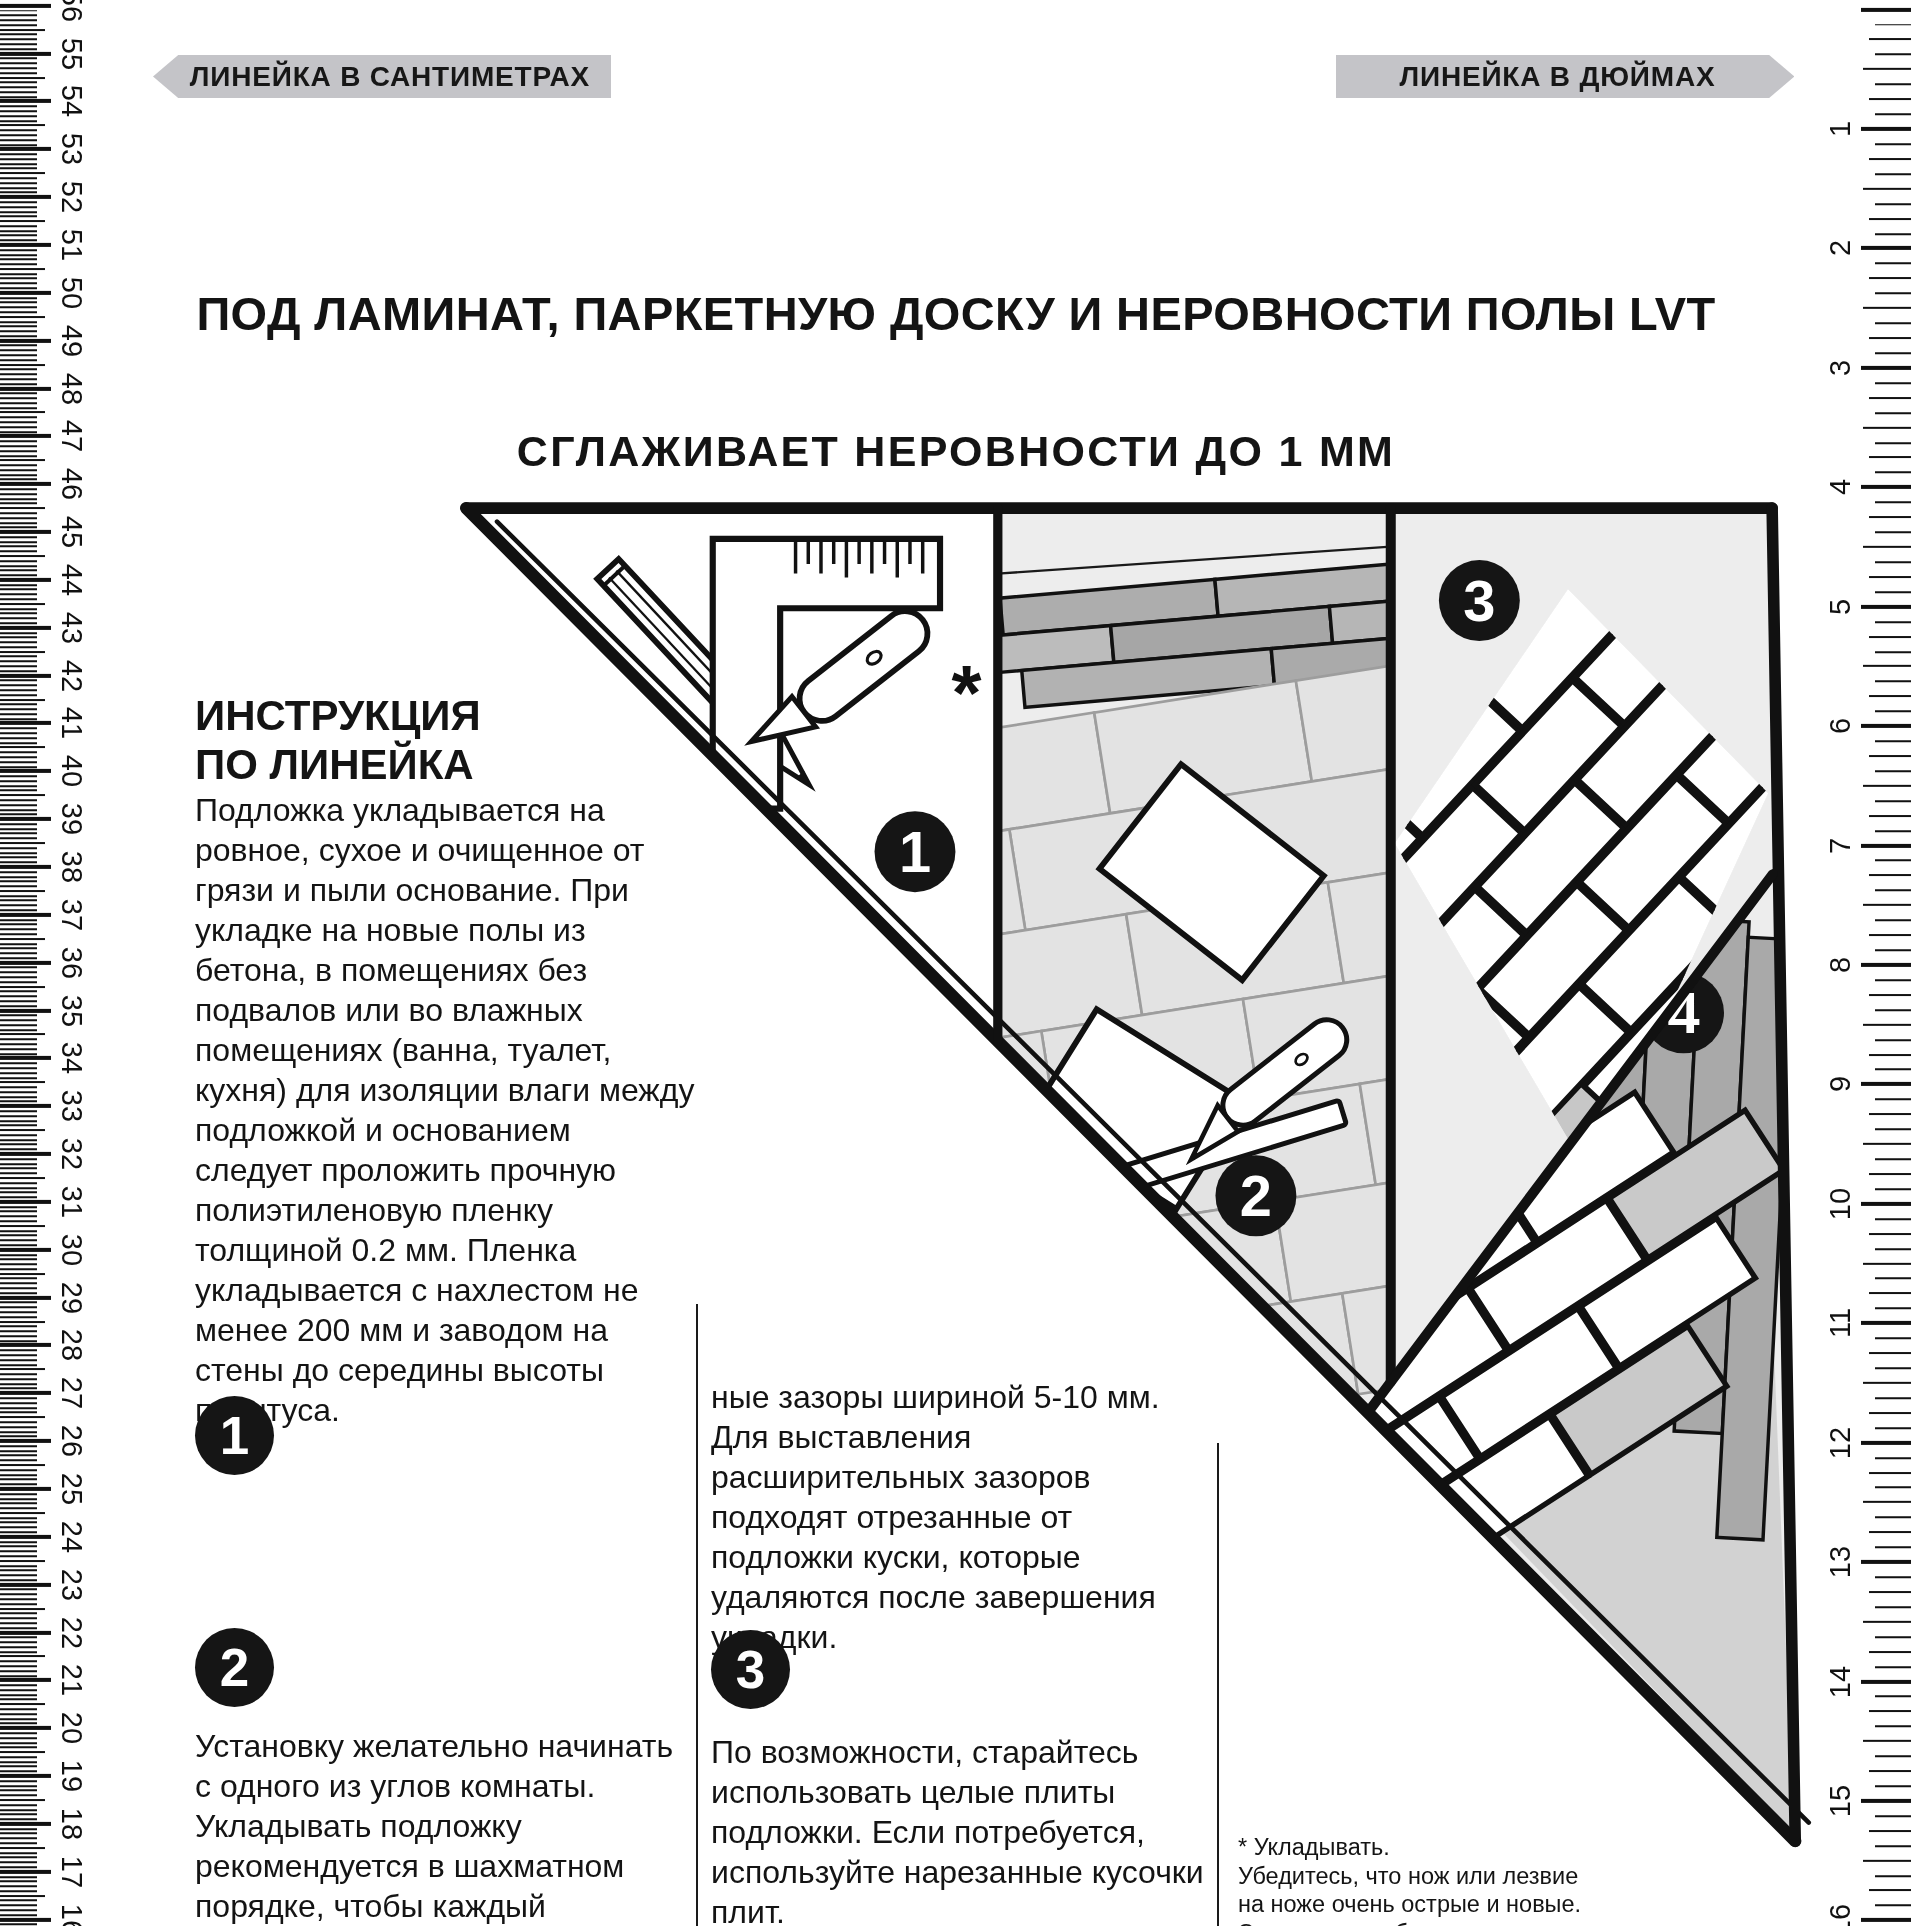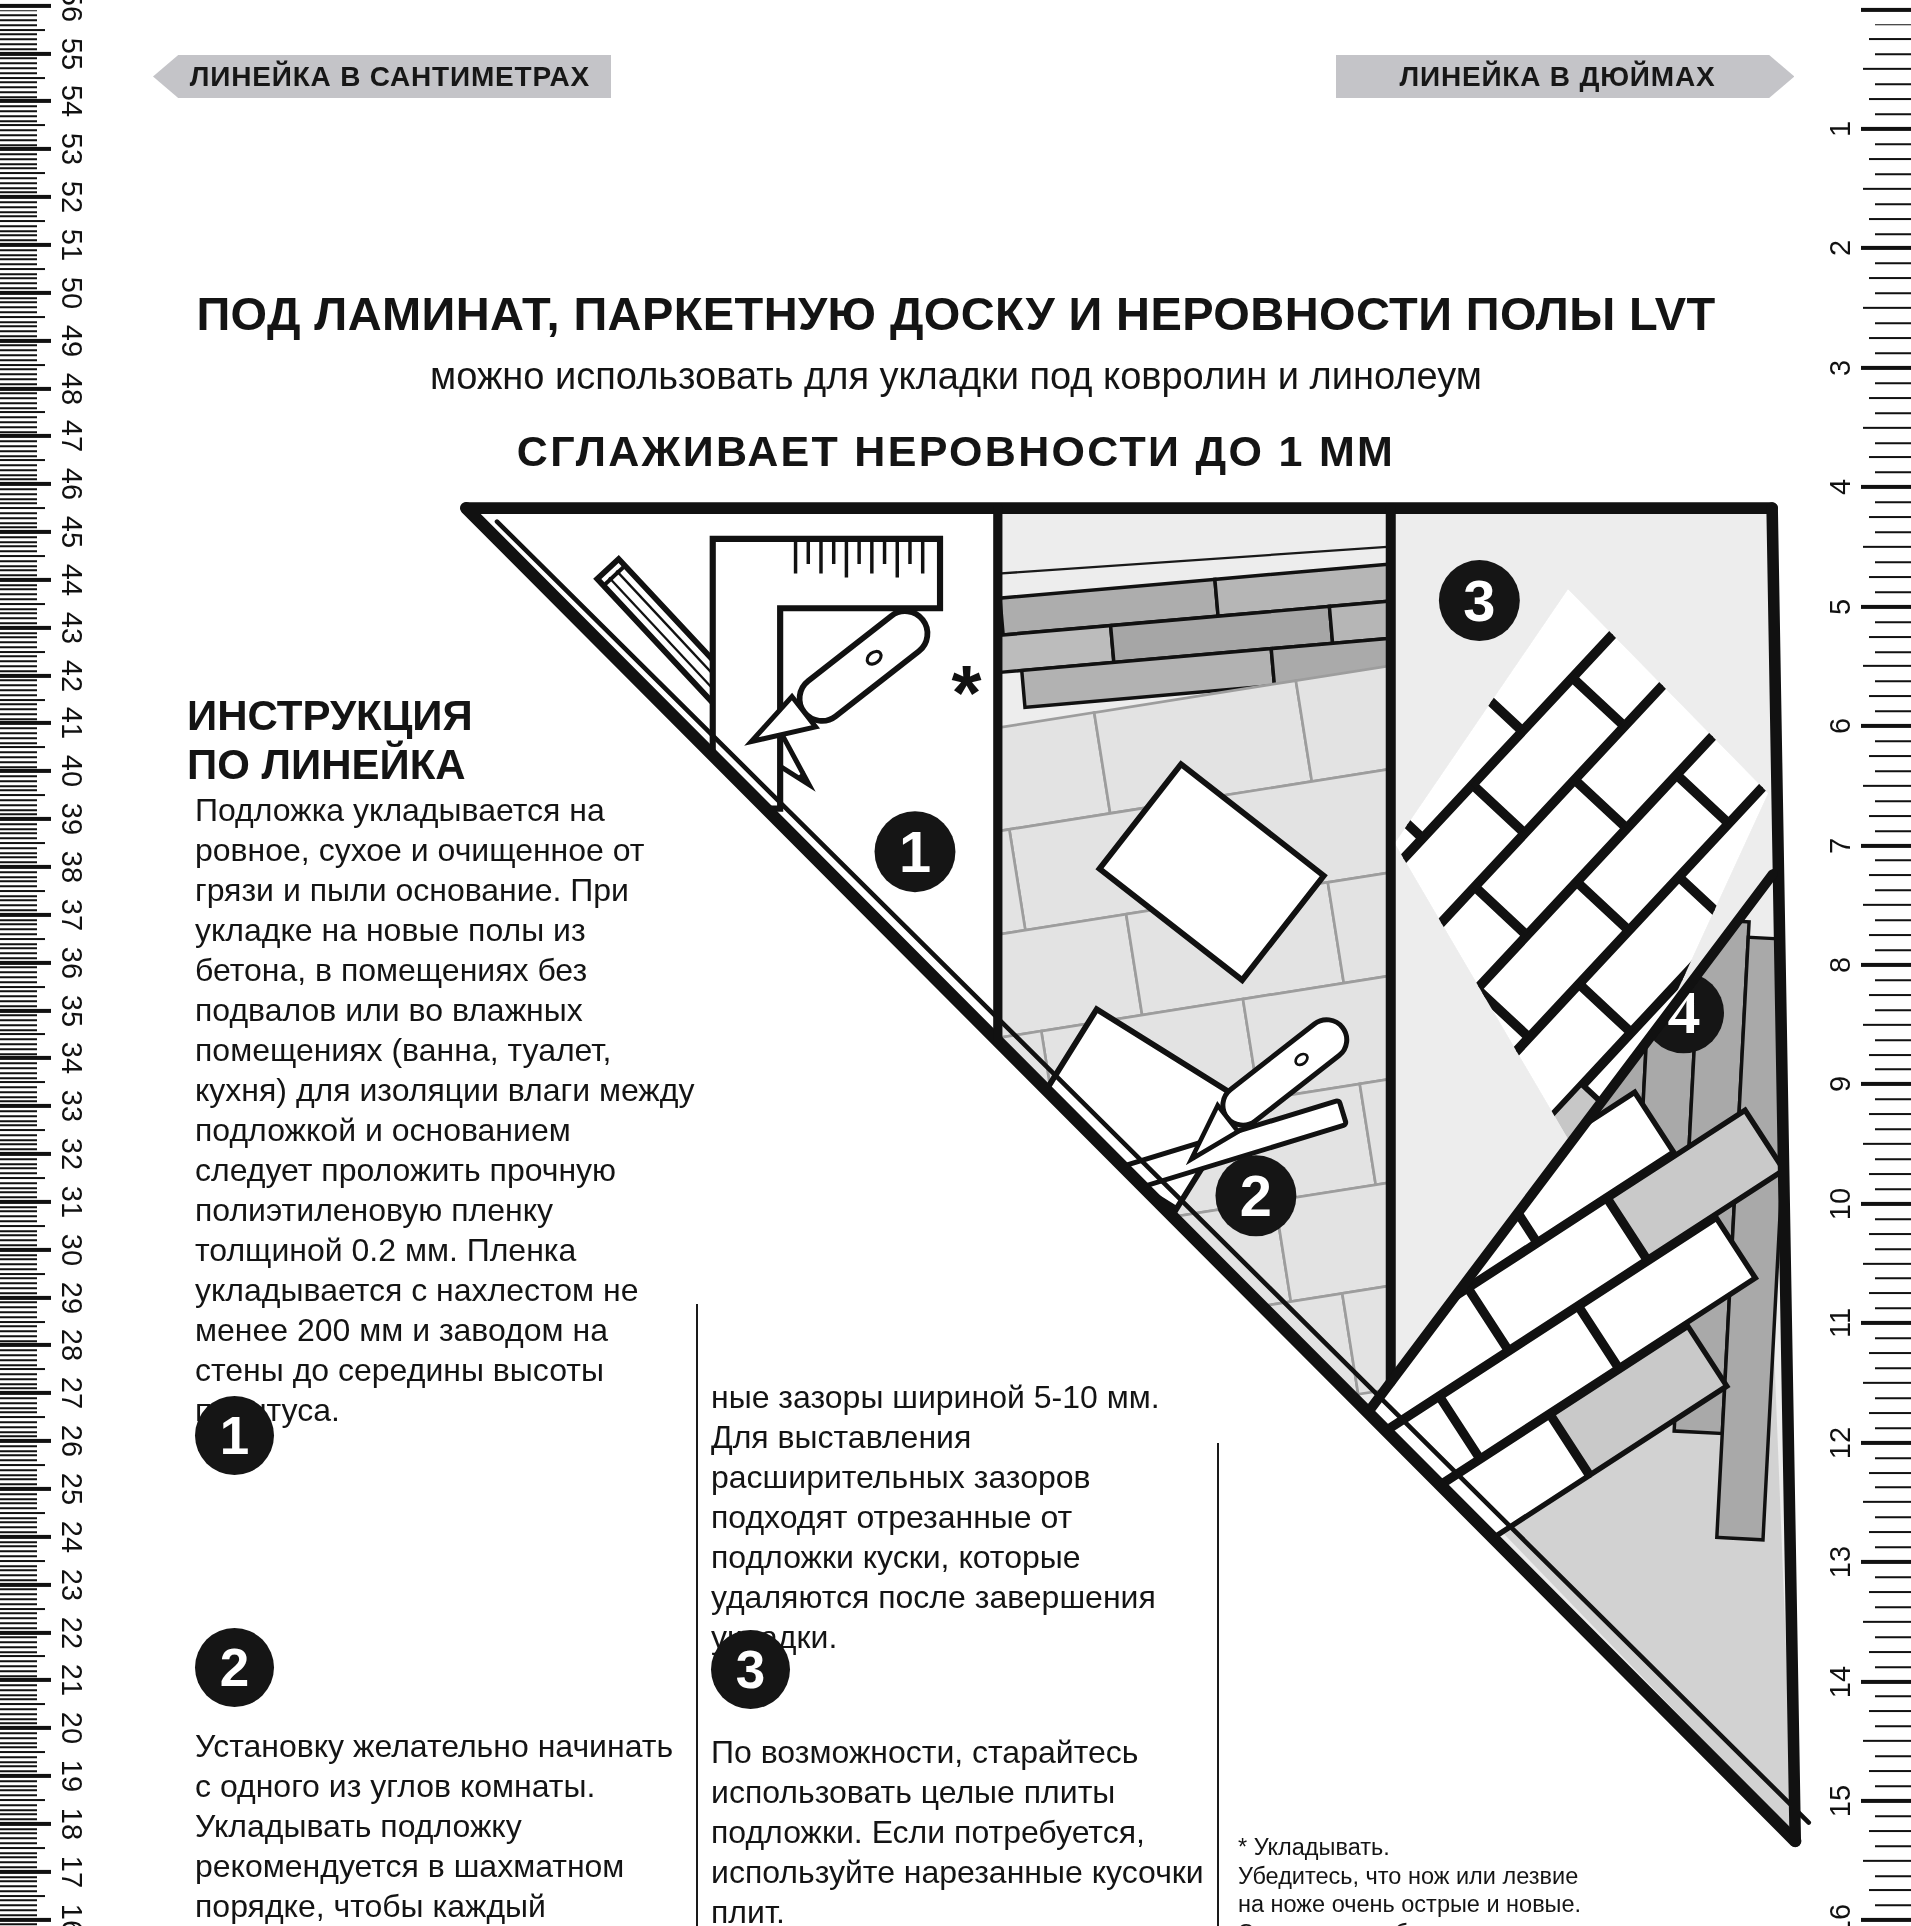--- a/index.html
+++ b/index.html
@@ -649,21 +649,20 @@
     </div>
 
   <div id="banner-left" class="banner">
     <span>ЛИНЕЙКА В САНТИМЕТРАХ</span>
   </div>
   <div id="banner-right" class="banner">
     <span>ЛИНЕЙКА В ДЮЙМАХ</span>
   </div>
 
   <div id="subtitle" class="centerline">ПОД ЛАМИНАТ, ПАРКЕТНУЮ ДОСКУ И НЕРОВНОСТИ ПОЛЫ LVT</div>
-  <div id="useline" class="centerline">можно использовать для укладки под ковролин и линолеум</div>
   <div id="featureline" class="centerline">СГЛАЖИВАЕТ НЕРОВНОСТИ ДО 1 ММ</div>
 
   <svg class="abs" style="left:443px;top:485px;" width="1387" height="1383" viewBox="0 0 3600 3590">
     <defs>
       <clipPath id="clipR1">
           <polygon points="60,60 1440,60 1440,1445"></polygon>
         </clipPath>
       <clipPath id="clipR2">
           <polygon points="1440,60 2460,60 2460,2328 2400,2408 1440,1445"></polygon>
         </clipPath>
@@ -824,21 +823,21 @@
       <line x1="140" y1="95" x2="3545" y2="3472" stroke-width="12"></line>
       <line x1="60" y1="60" x2="3510" y2="3520" stroke-width="32"></line>
       <line x1="60" y1="60" x2="3450" y2="60" stroke-width="30"></line>
       <line x1="3450" y1="60" x2="3510" y2="3520" stroke-width="30"></line>
       <line x1="1440" y1="60" x2="1440" y2="1445" stroke-width="24"></line>
       <line x1="2460" y1="60" x2="2460" y2="2328" stroke-width="26"></line>
       <line x1="2400" y1="2408" x2="3452" y2="1010" stroke-width="26"></line>
     </g>
   </svg>
 
-  <div class="abs h-col" style="left:187px;top:691px;">
+  <div class="abs h-col" style="left:195px;top:691px;">
     <div>ИНСТРУКЦИЯ</div>
     <div>ПО ЛИНЕЙКА</div>
   </div>
   <div class="abs body-txt" style="left:195px;top:790px;width:501px;">Подложка укладывается на ровное, сухое и очищенное от грязи и пыли основание. При укладке на новые полы из бетона, в помещениях без подвалов или во влажных помещениях (ванна, туалет, кухня) для изоляции влаги между подложкой и основанием следует проложить прочную полиэтиленовую пленку толщиной 0.2 мм. Пленка укладывается с нахлестом не менее 200 мм и заводом на стены до середины высоты плинтуса.</div>
 
   <div class="step-badge" style="left:195px;top:1396px;">
     <span>1</span>
   </div>
 
   <div class="step-badge" style="left:195px;top:1628px;">

